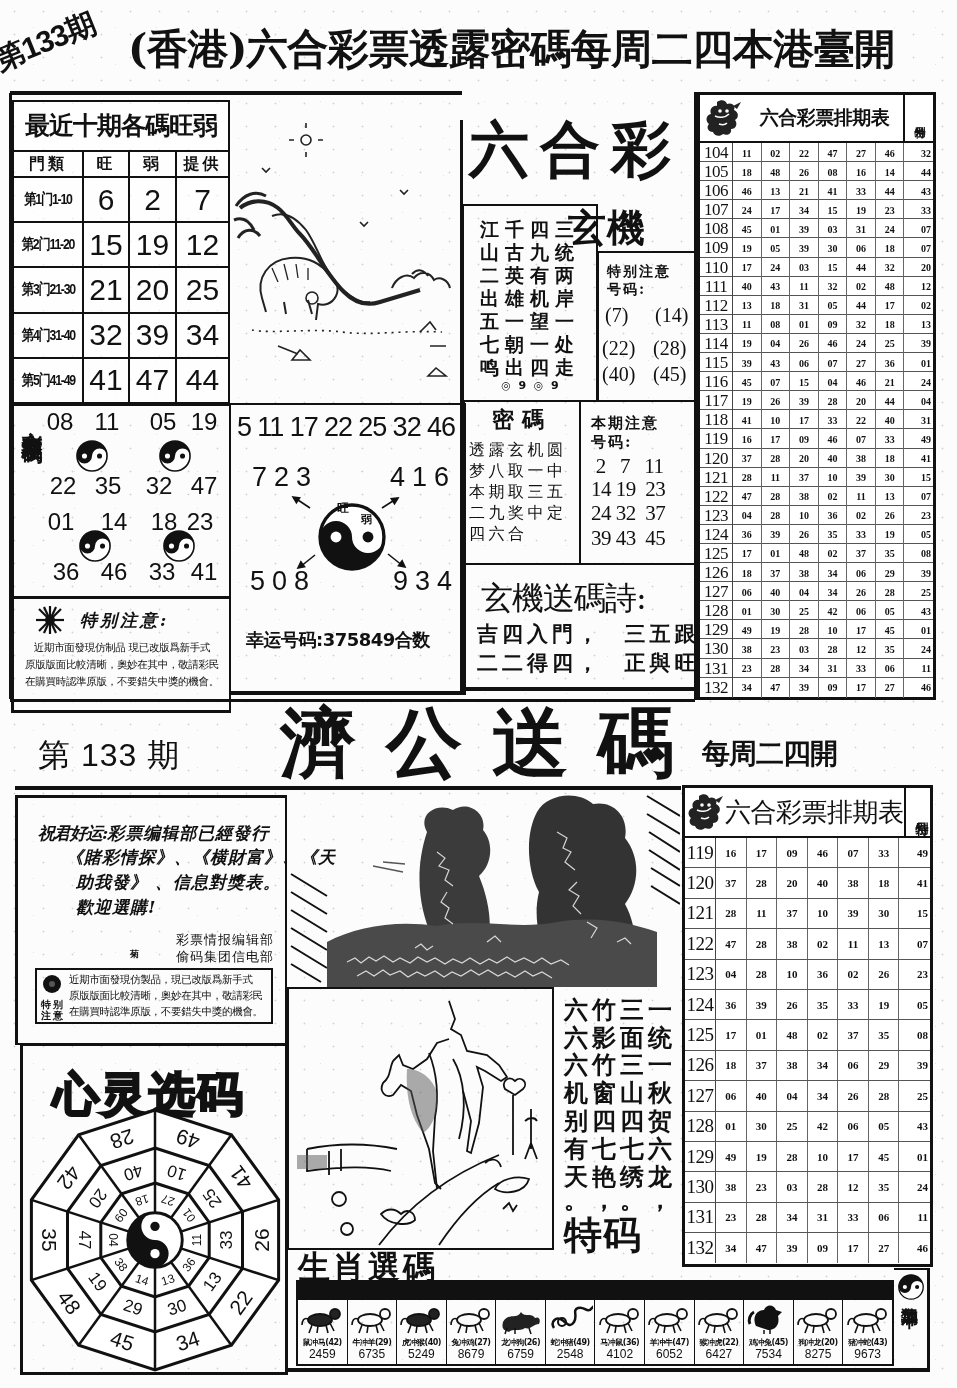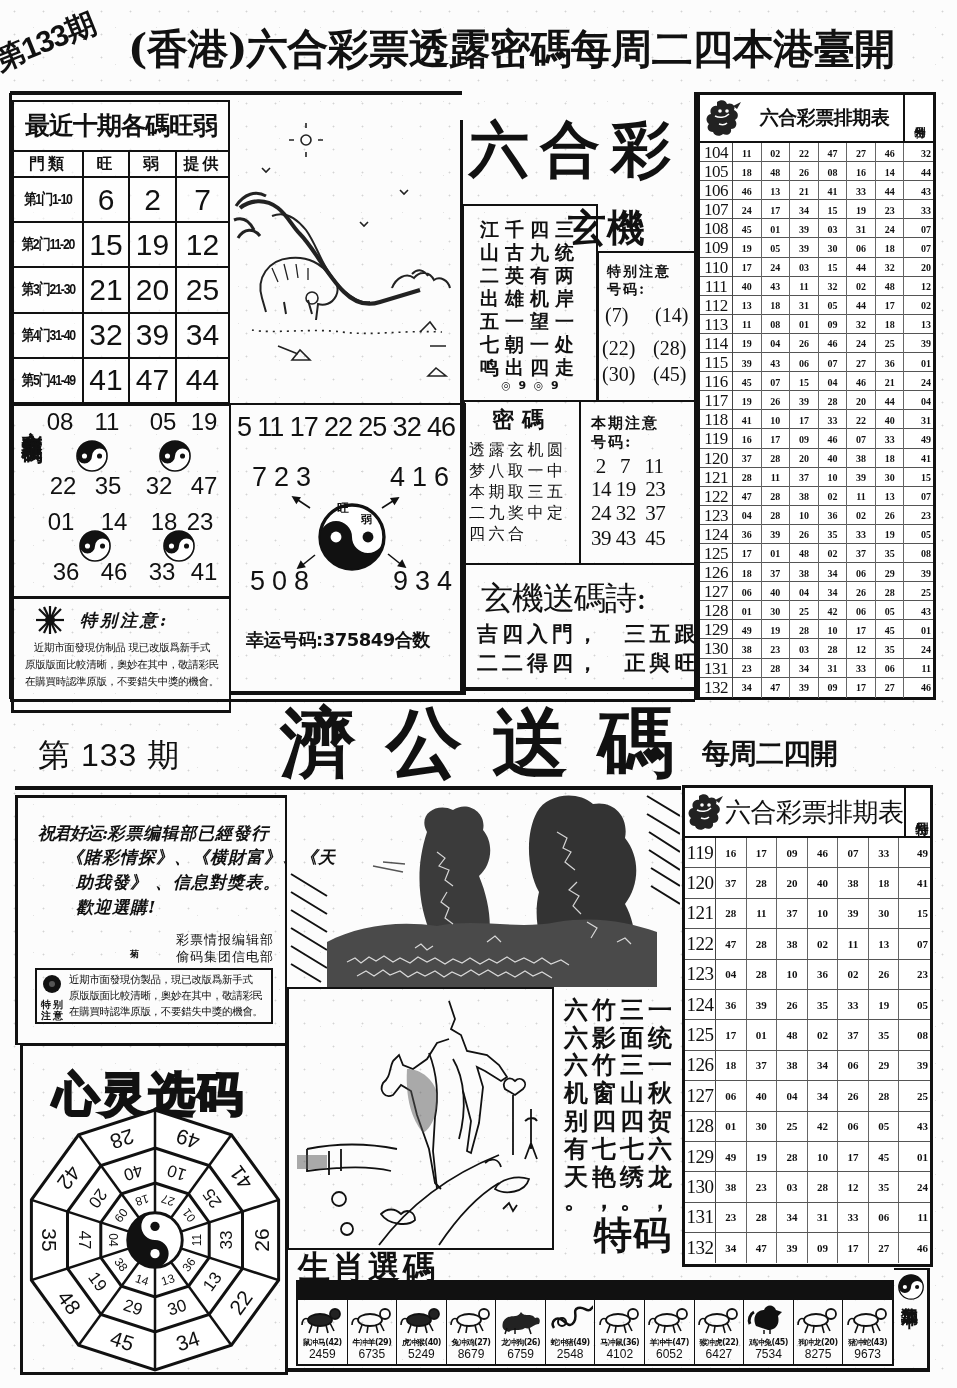--- a/index.html
+++ b/index.html
@@ -89,21 +89,21 @@
 .notice-b{left:17px;top:170px;width:238px;height:56px;border:2px solid #111}
 .nb-side{position:absolute;left:4px;top:29px;font:bold 10px "DejaVu Sans",sans-serif;width:24px;line-height:11px;letter-spacing:2px}
 .nb-line{position:absolute;left:32px;font:10.5px "DejaVu Sans",sans-serif;white-space:nowrap;letter-spacing:-0.3px}
 
 
 .mind{left:20px;top:1043px;width:268px;height:332px;border-width:3px}
 .mind-t{position:absolute;left:30px;top:18px;font:bold 46px "DejaVu Sans",sans-serif;color:#fff;-webkit-text-stroke:2.5px #111;letter-spacing:2px;white-space:nowrap}
 
 
 .pr-row{position:absolute;left:564px;font:bold 24px "DejaVu Serif",serif;letter-spacing:4px;white-space:nowrap;line-height:27px}
-.tema{left:594px;top:1210px;font:bold 38px "Liberation Sans",sans-serif;letter-spacing:1px}
+.tema{left:564px;top:1210px;font:bold 38px "Liberation Sans",sans-serif;letter-spacing:1px}
 
 
 .zod-title{left:298px;top:1246px;font:bold 32px "Liberation Sans",sans-serif;letter-spacing:3px;white-space:nowrap}
 .zod-strip{left:296px;top:1280px;width:598px;height:86px;border:2px solid #111;border-top:20px solid #111}
 #zodiac-cells{display:flex;height:100%}
 .zc{flex:1;border-right:1.5px solid #111;display:flex;flex-direction:column;align-items:center}
 .zc:last-child{border-right:none}
 .zc-ic{height:34px;width:46px;margin-top:2px}
 .zc-lb{font:bold 8px "DejaVu Sans",sans-serif;white-space:nowrap;letter-spacing:-0.5px;margin-top:1px}
 .zc-cd{font:12px "Liberation Sans",sans-serif;line-height:13px}
@@ -294,21 +294,21 @@
     </div>
   </div>
   <div class="a xuanji">玄機</div>
   <div class="bx spec-box">
     <div class="spec-t" style="top:10px">特别注意</div>
     <div class="spec-t" style="top:28px">号码:</div>
     <div class="spec-n" style="left:6px;top:51px">(7)</div>
     <div class="spec-n" style="left:56px;top:51px">(14)</div>
     <div class="spec-n" style="left:3px;top:84px">(22)</div>
     <div class="spec-n" style="left:54px;top:84px">(28)</div>
-    <div class="spec-n" style="left:3px;top:110px">(30)</div>
+    <div class="spec-n" style="left:3px;top:110px">(40)</div>
     <div class="spec-n" style="left:54px;top:110px">(45)</div>
   </div>
 
   <div class="bx mima">
     <div class="mima-t">密碼</div>
     <div class="mima-l" style="top:38px">透露玄机圆</div>
     <div class="mima-l" style="top:59px">梦八取一中</div>
     <div class="mima-l" style="top:80px">本期取三五</div>
     <div class="mima-l" style="top:101px">二九奖中定</div>
     <div class="mima-l" style="top:122px">四六合</div>

